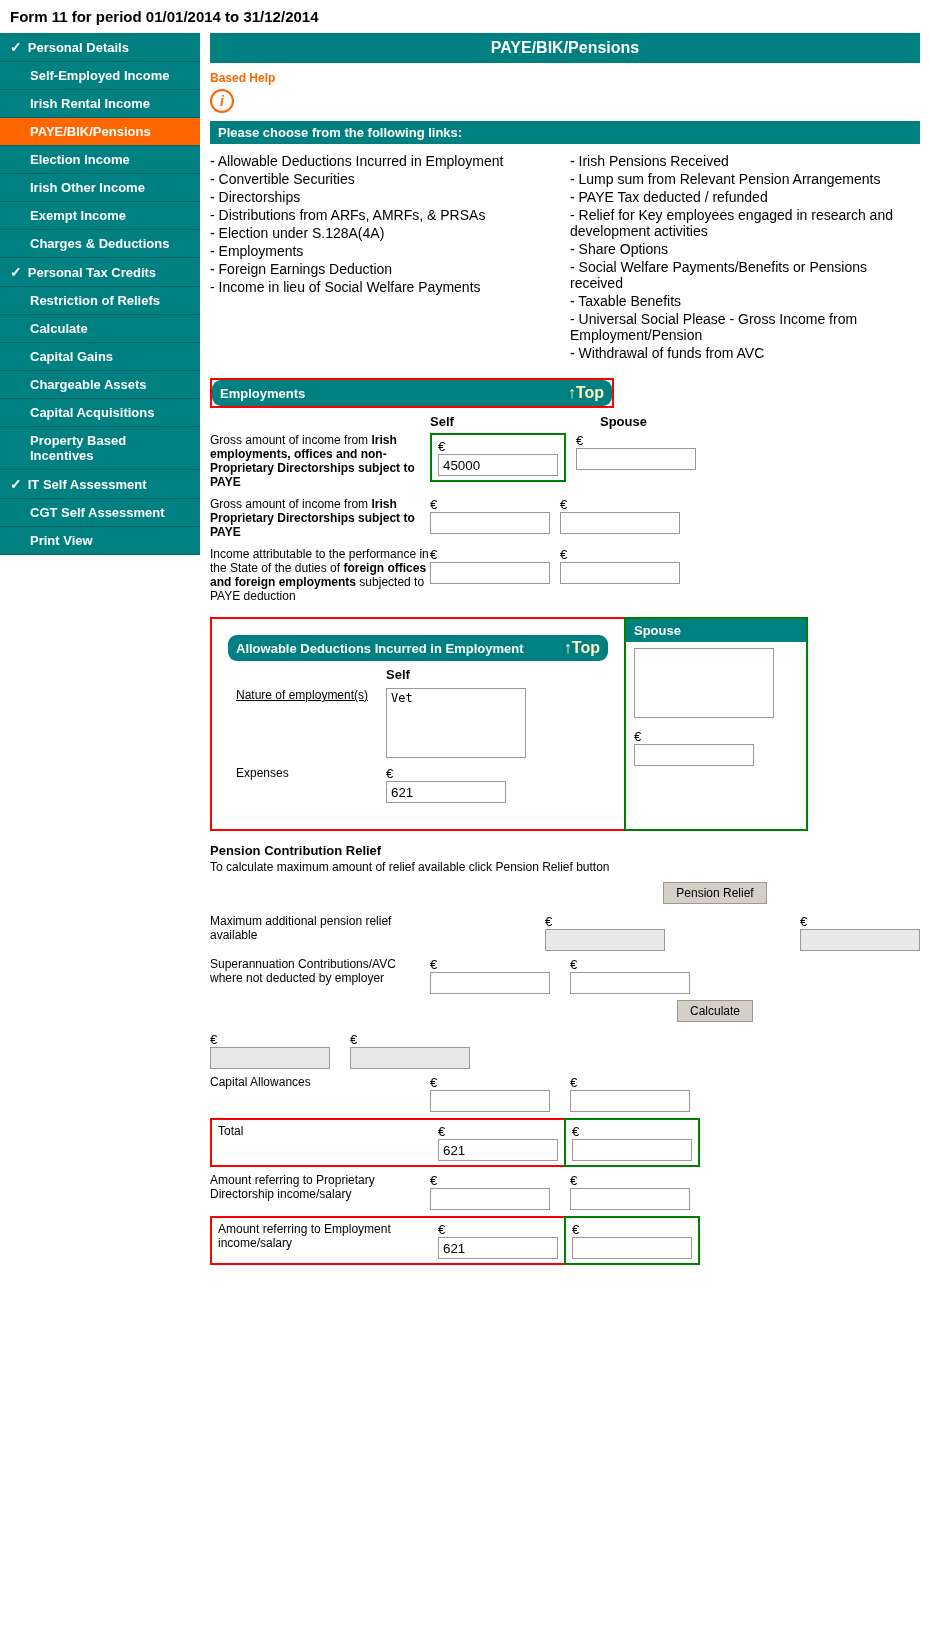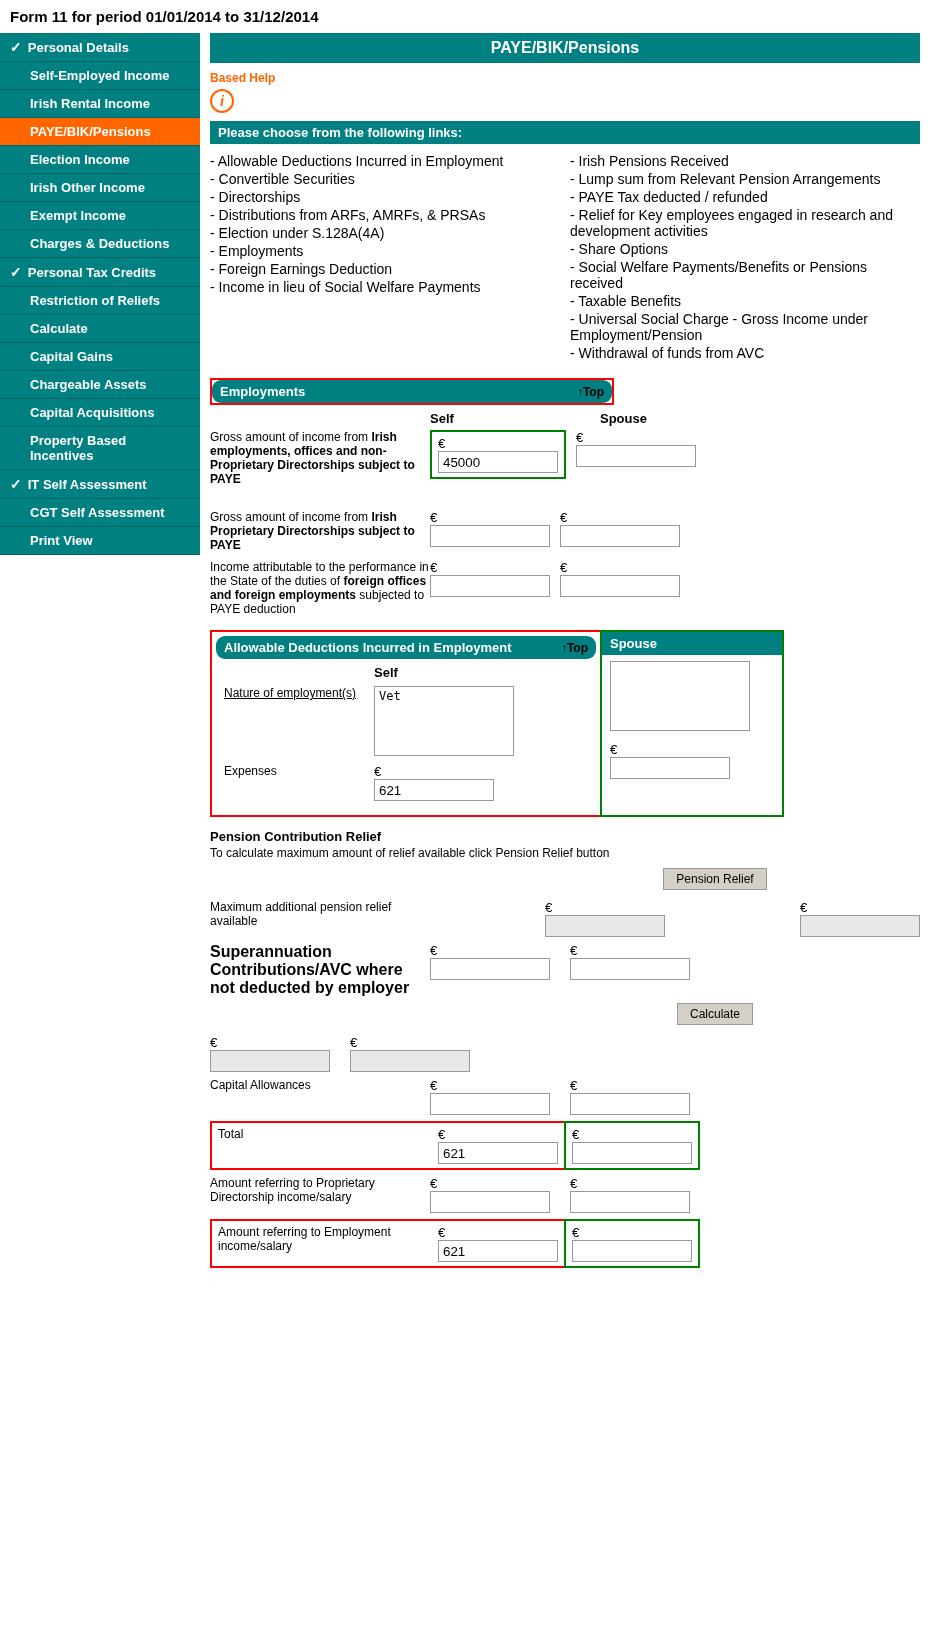--- a/index.html
+++ b/index.html
@@ -57,21 +57,21 @@
       display: grid; grid-template-columns: 1fr 1fr;
       gap: 2px 10px; padding: 4px 0; font-size: 14px;
     }
     .links-grid a, .link-item { color: #000; text-decoration: none; display: block; padding: 1px 0; }
     
     .sub-section-header {
       background: #008080; color: #fff; font-weight: bold;
       padding: 4px 8px; margin: 10px 0 6px 0;
       display: flex; justify-content: space-between; align-items: center; border-radius: 9px;
     }
-    .top-link { color: #000000; font-size: 12px; }
+    .top-link { color: #fef9c3; font-size: 16px; }
     
     .pension-section { margin-top: 10px; }
     .pension-title { font-weight: bold; font-size: 13px; margin-bottom: 2px; }
     .pension-desc { font-size: 12px; margin-bottom: 8px; }
     .btn {
       background: #d4d0c8; border: 1px solid #999; padding: 3px 12px;
       font-size: 12px; cursor: pointer;
     }
   </style>
 </head>
@@ -180,42 +180,42 @@
           <div class="link-item">- Income in lieu of Social Welfare Payments</div>
         </div>
         <div>
           <div class="link-item">- Irish Pensions Received</div>
           <div class="link-item">- Lump sum from Relevant Pension Arrangements</div>
           <div class="link-item">- PAYE Tax deducted / refunded</div>
           <div class="link-item">- Relief for Key employees engaged in research and development activities</div>
           <div class="link-item">- Share Options</div>
           <div class="link-item">- Social Welfare Payments/Benefits or Pensions received</div>
           <div class="link-item">- Taxable Benefits</div>
-          <div class="link-item">- Universal Social Charge - Gross Income under Employment/Pension</div>
+          <div class="link-item">- Universal Social Please - Gross Income from Employment/Pension</div>
           <div class="link-item">- Withdrawal of funds from AVC</div>
         </div>
       </div>
     </div>
 
     <div style="margin-top:12px;">
       <div style="border: 2px solid red; display: inline-block; padding: 0;">
         <div class="sub-section-header" style="margin:0; display:flex; justify-content:space-between; align-items:center; min-width:400px;">
           <span>Employments</span>
           <span class="top-link">↑Top</span>
         </div>
       </div>
 
       <div style="margin-top:6px;">
 
         <div style="display:flex; margin-left:220px; margin-bottom:4px;">
           <div style="flex:0 0 170px; font-weight:bold; font-size:13px;">Self</div>
           <div style="flex:0 0 170px; font-weight:bold; font-size:13px;">Spouse</div>
         </div>
 
-        <div style="display:flex; align-items:flex-start; margin-bottom:24px;">
+        <div style="display:flex; align-items:flex-start; margin-bottom:8px;">
           <div style="width:220px; font-size:12px;">Gross amount of income from <strong>Irish employments, offices and non-Proprietary Directorships subject to PAYE</strong></div>
           <div style="border:2px solid green; padding:4px 6px; margin-right:10px;">
             <div style="font-size:13px;">€</div>
             <input type="text" value="45000" style="width: 120px; height: 22px; border: 1px solid rgb(153, 153, 153); padding: 2px 4px;">
           </div>
           <div>
             <div style="font-size:13px;">€</div>
             <input type="text" value="" style="width: 120px; height: 22px; border: 1px solid rgb(153, 153, 153); padding: 2px 4px;">
           </div>
         </div>
@@ -242,21 +242,21 @@
             <div style="font-size:13px;">€</div>
             <input type="text" value="" style="width: 120px; height: 22px; border: 1px solid rgb(153, 153, 153); padding: 2px 4px;">
           </div>
         </div>
       </div>
     </div>
 
     <div style="margin-top:14px;">
       <div style="display:flex; align-items:stretch;">
 
-        <div style="border:2px solid red; padding:4px; margin-right:0;">
+        <div style="border:2px solid red; padding:16px; margin-right:0;">
           <div class="sub-section-header" style="margin:0; min-width:380px;">
             <span>Allowable Deductions Incurred in Employment</span>
             <span class="top-link">↑Top</span>
           </div>
           <div style="padding:6px 8px;">
 
             <div style="display:flex; margin-left:150px; margin-bottom:6px;">
               <div style="flex:0 0 160px; font-weight:bold; font-size:13px;">Self</div>
             </div>
 
@@ -304,21 +304,21 @@
           <div style="font-size:13px;">€</div>
           <input type="text" value="" style="width: 120px; height: 22px; border: 1px solid rgb(153, 153, 153); padding: 2px 4px; background: rgb(232, 232, 232);">
         </div>
         <div>
           <div style="font-size:13px;">€</div>
           <input type="text" value="" style="width: 120px; height: 22px; border: 1px solid rgb(153, 153, 153); padding: 2px 4px; background: rgb(232, 232, 232);">
         </div>
       </div>
 
       <div style="display:flex; align-items:flex-start; margin-bottom:6px;">
-        <div style="width:220px; font-size:16px;font-weight:bold;">Superannuation Contributions/AVC where not deducted by employer</div>
+        <div style="width:220px; font-size:12px;">Superannuation Contributions/AVC where not deducted by employer</div>
         <div style="margin-right:20px;">
           <div style="font-size:13px;">€</div>
           <input type="text" value="" style="width: 120px; height: 22px; border: 1px solid rgb(153, 153, 153); padding: 2px 4px;">
         </div>
         <div>
           <div style="font-size:13px;">€</div>
           <input type="text" value="" style="width: 120px; height: 22px; border: 1px solid rgb(153, 153, 153); padding: 2px 4px;">
         </div>
       </div>
 

